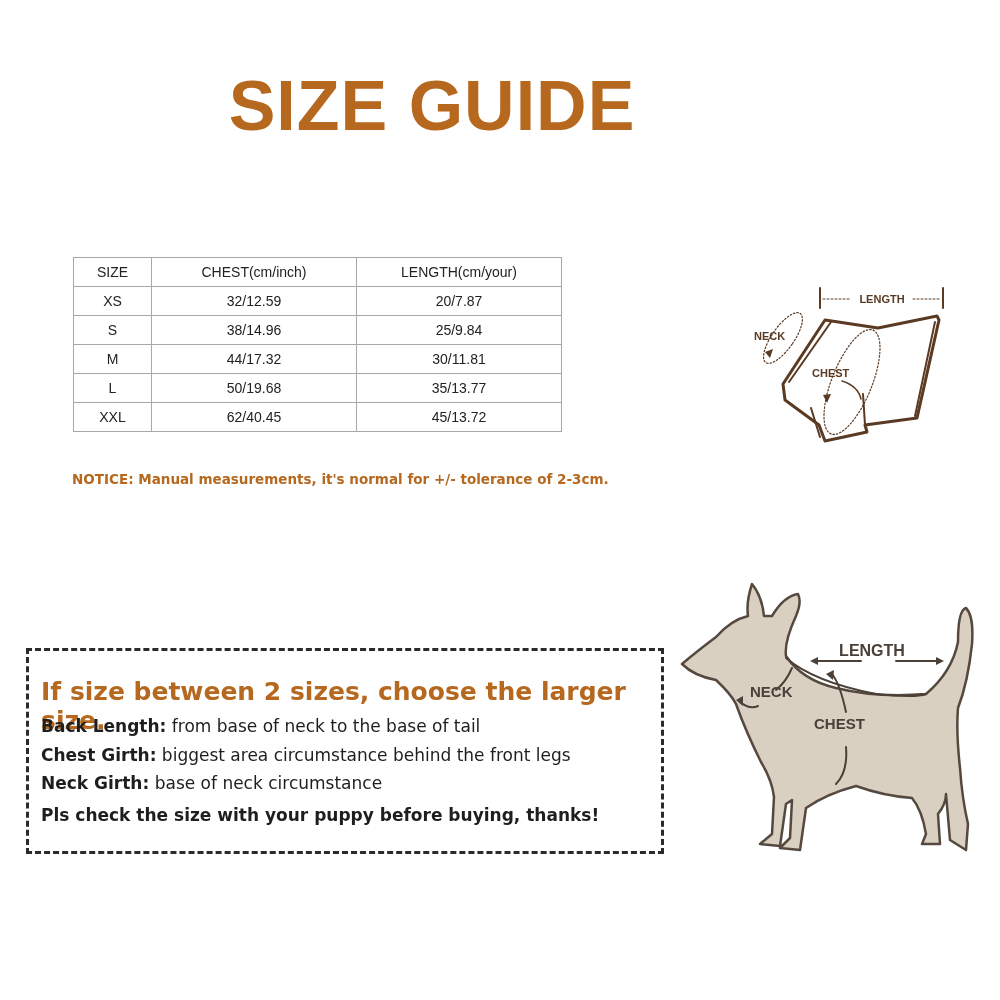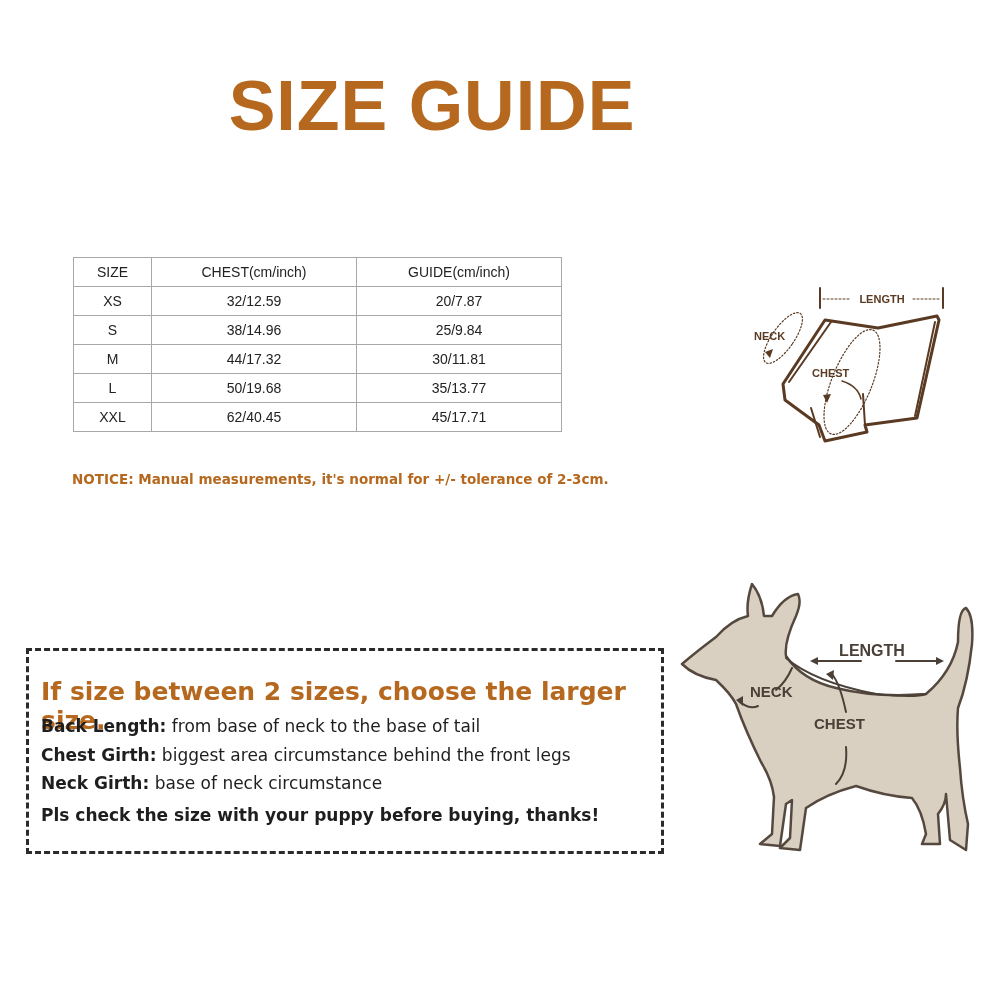--- a/index.html
+++ b/index.html
@@ -19,21 +19,21 @@
 </head>
 <body>
 
 <div class="title">SIZE GUIDE</div>
 
 <table class="size">
   <tbody>
       <tr>
     <th class="c0">SIZE</th>
     <th class="c1">CHEST(cm/inch)</th>
-    <th class="c2">GUIDE(cm/inch)</th>
+    <th class="c2">LENGTH(cm/your)</th>
   </tr>
   <tr>
     <td>XS</td>
     <td>32/12.59</td>
     <td>20/7.87</td>
   </tr>
   <tr>
     <td>S</td>
     <td>38/14.96</td>
     <td>25/9.84</td>
@@ -44,21 +44,21 @@
     <td>30/11.81</td>
   </tr>
   <tr>
     <td>L</td>
     <td>50/19.68</td>
     <td>35/13.77</td>
   </tr>
   <tr>
     <td>XXL</td>
     <td>62/40.45</td>
-    <td>45/17.71</td>
+    <td>45/13.72</td>
   </tr>
 </tbody>
   </table>
 
 <div class="notice">NOTICE: Manual measurements, it's normal for +/- tolerance of 2-3cm.</div>
 
 <svg class="vest" viewBox="0 0 210 165">
   <g fill="none" stroke="#5a3a22" stroke-linecap="round" stroke-linejoin="round">
 
     <line x1="75" y1="6" x2="75" y2="26" stroke-width="2"></line>

